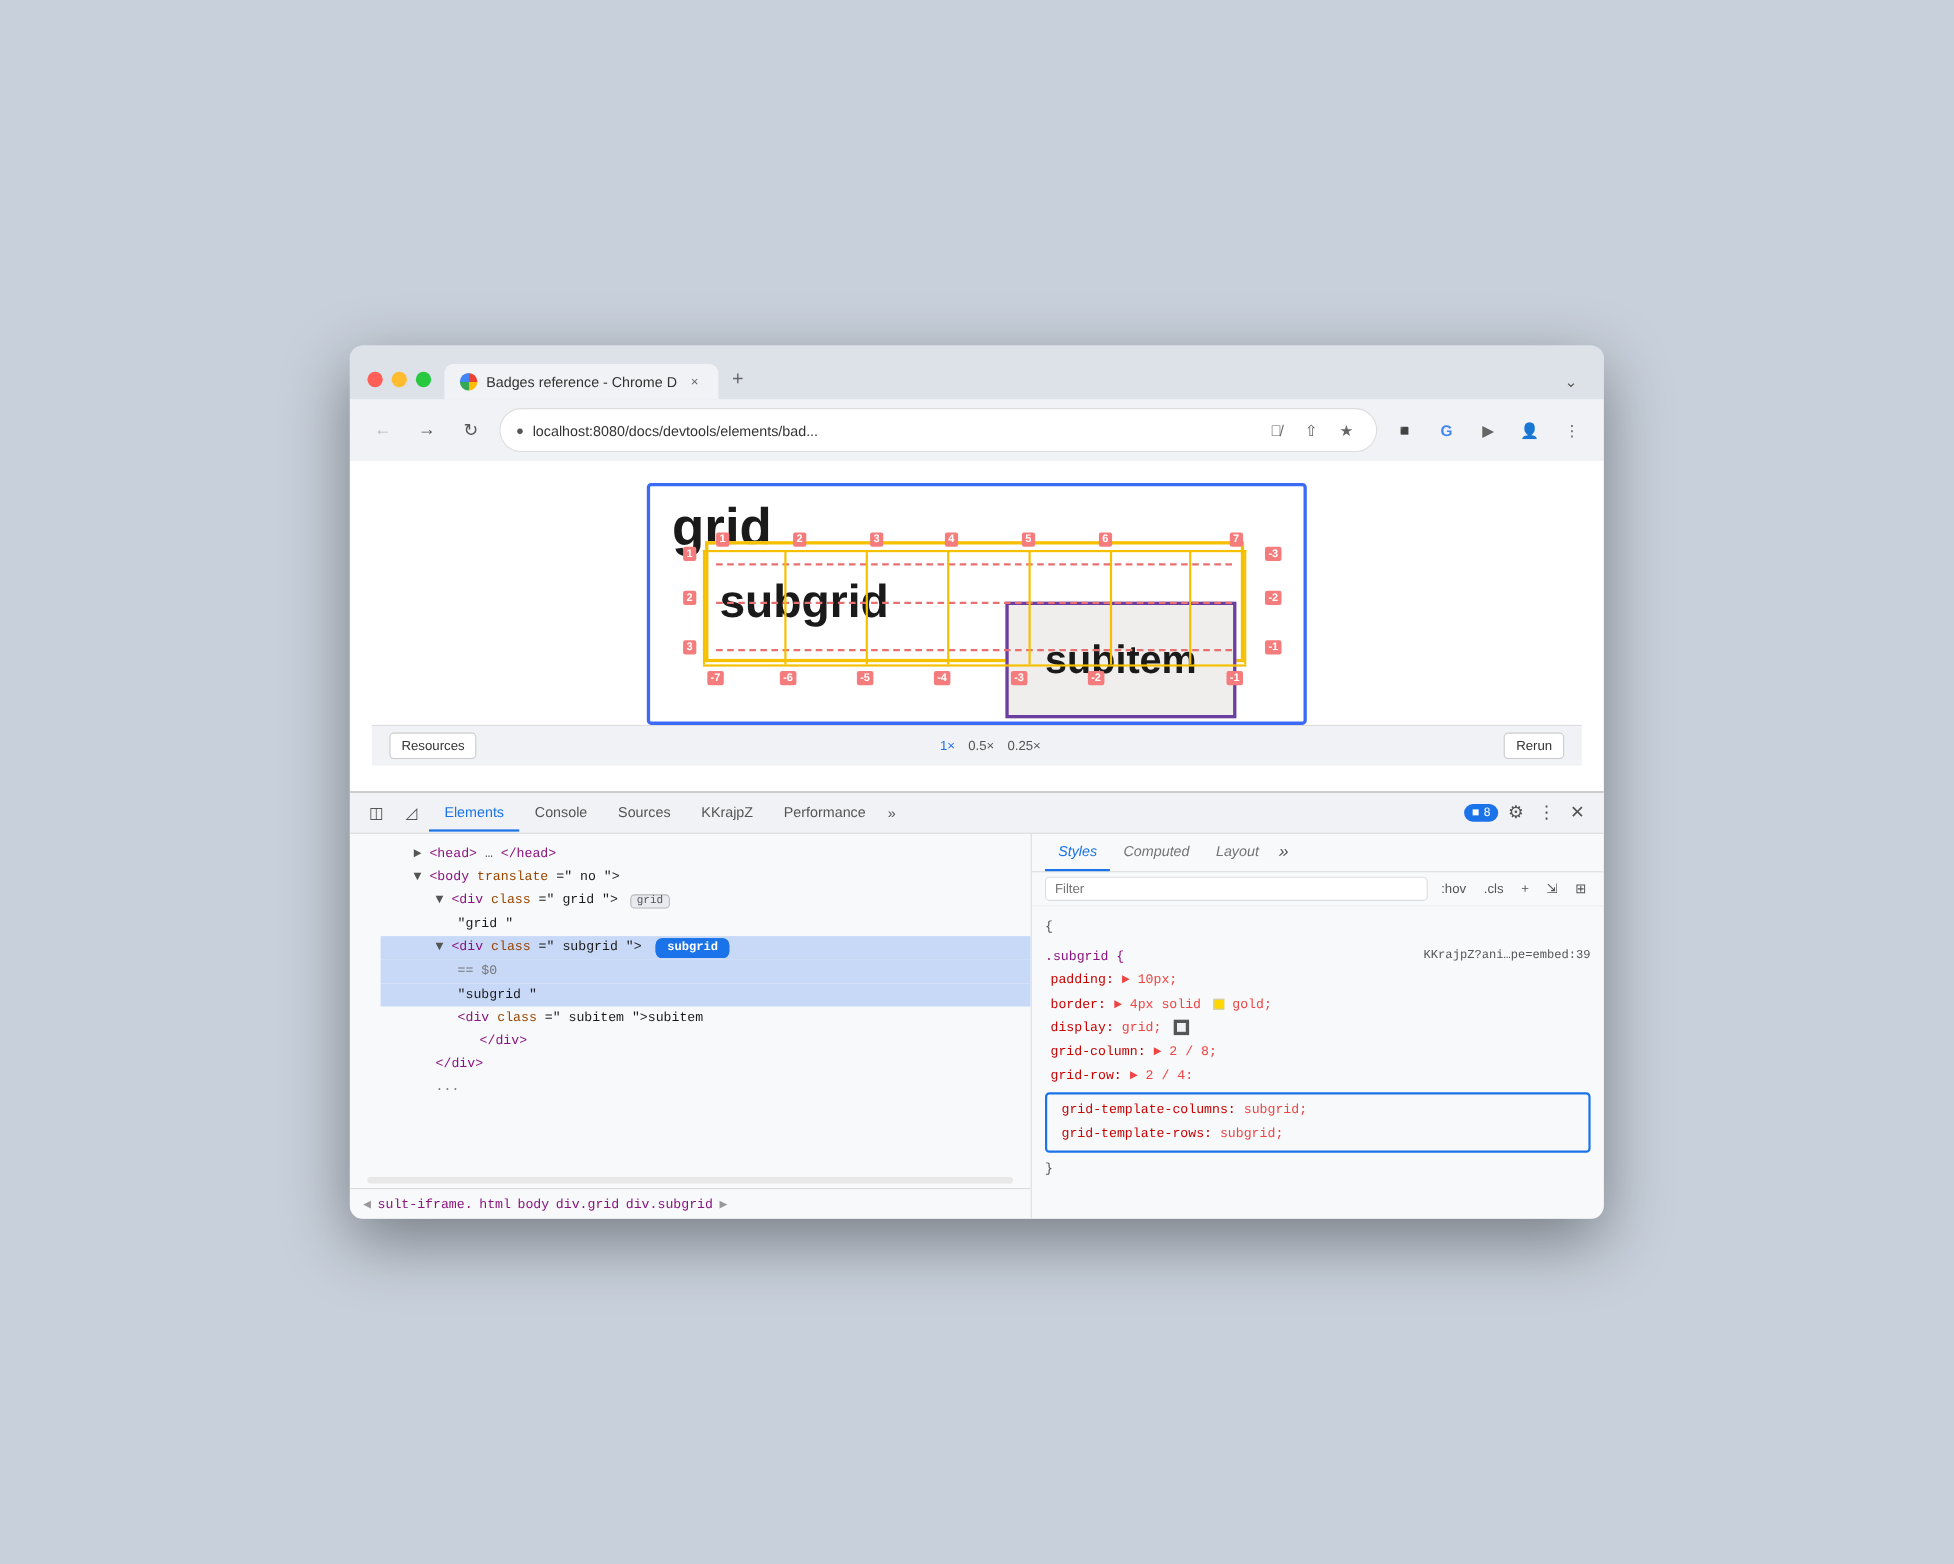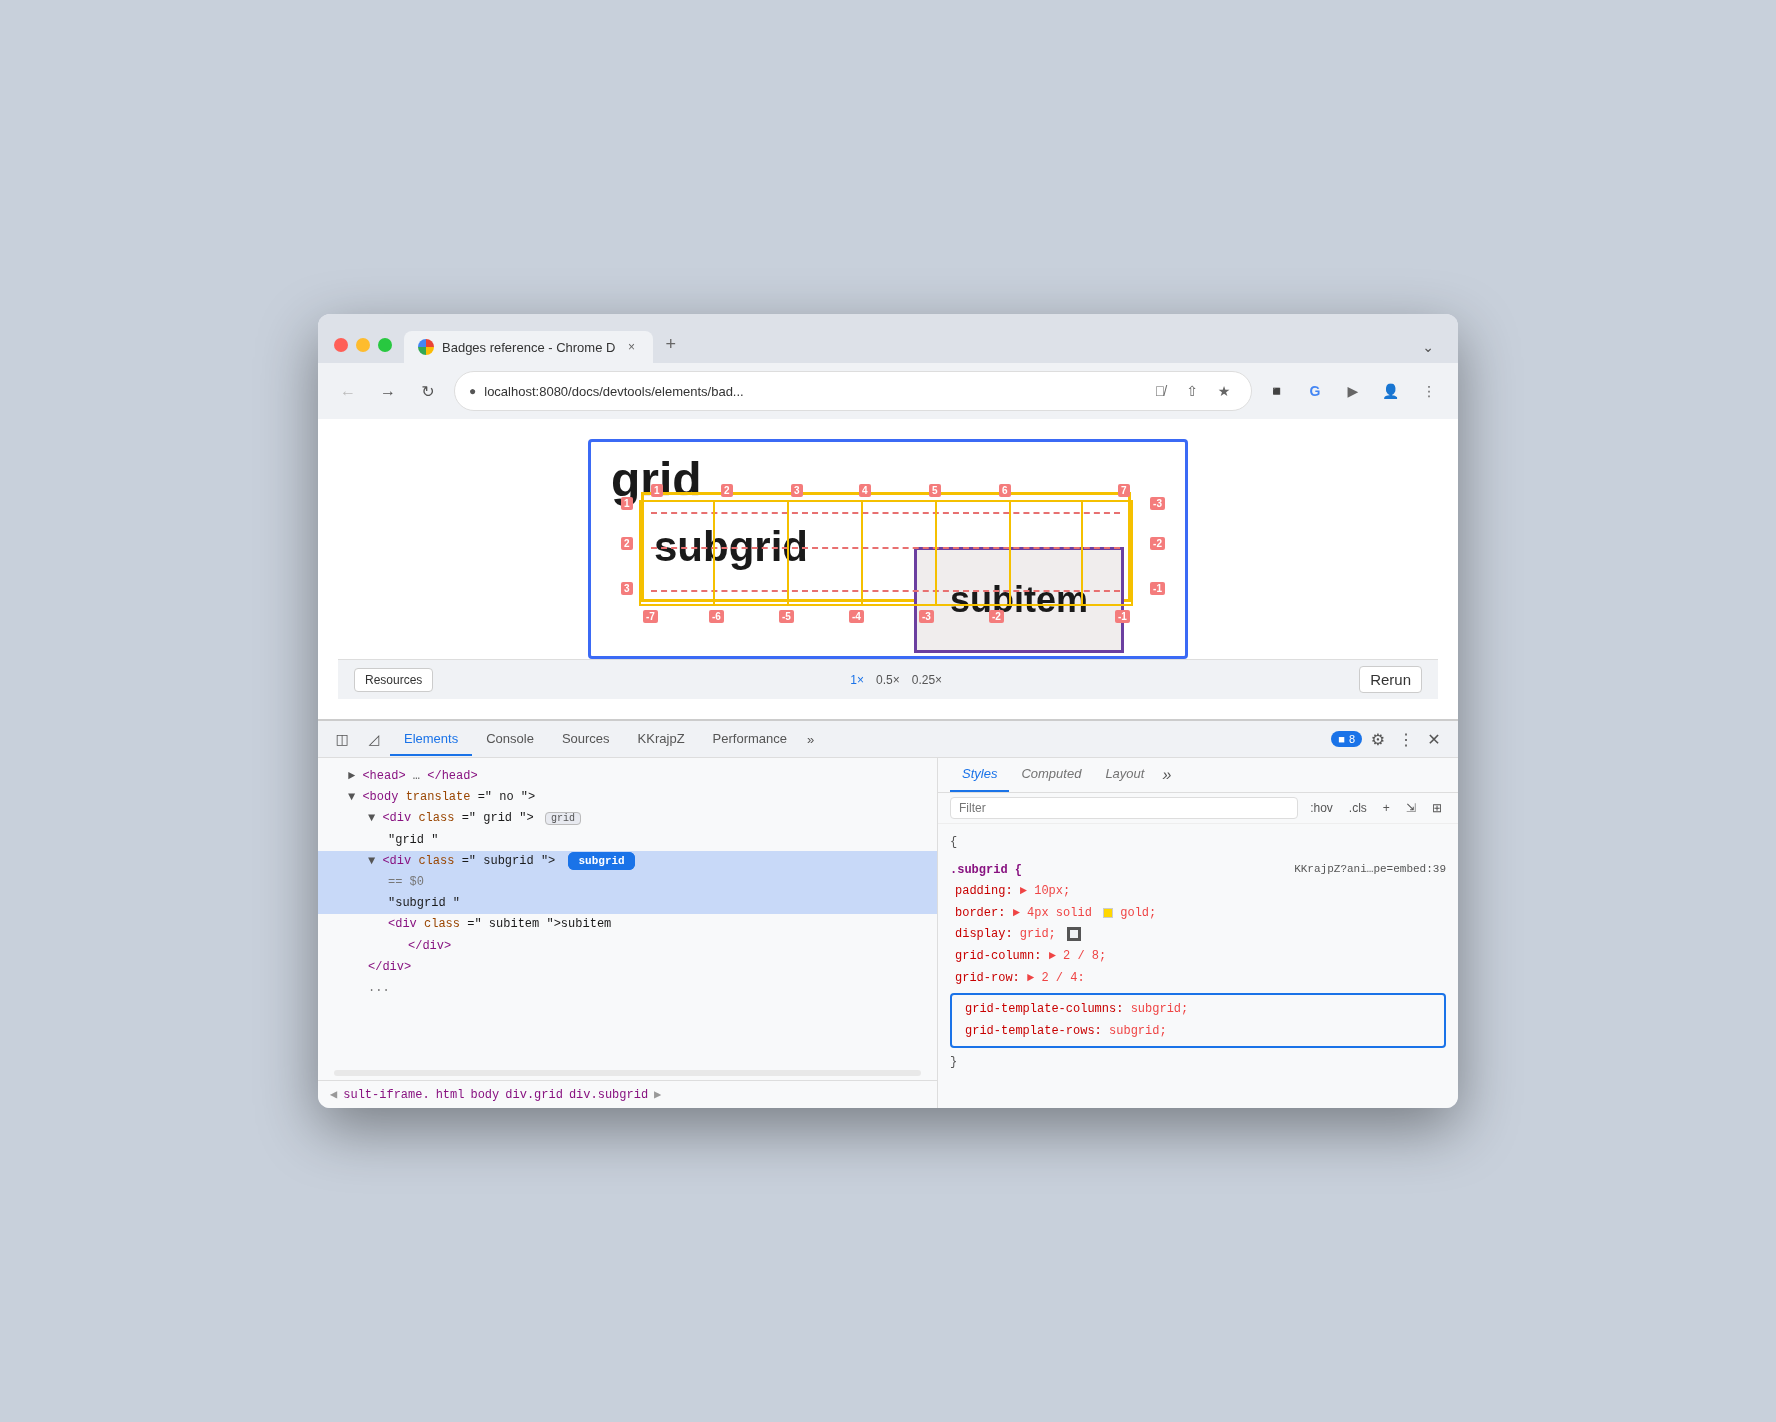--- a/index.html
+++ b/index.html
@@ -218,21 +218,21 @@
       font-size: 12px;
       color: #555;
     }
     .zoom-opt { cursor: pointer; }
     .zoom-opt.active { color: #1a73e8; }
     .rerun-btn {
       background: #fff;
       border: 1px solid #ccc;
       border-radius: 4px;
       padding: 4px 10px;
-      font-size: 15px;
+      font-size: 12px;
       color: #333;
       cursor: pointer;
     }
     
     .devtools {
       background: #f8f9fa;
       border-top: 2px solid #ccc;
     }
     .devtools-tabs {
       display: flex;
@@ -290,20 +290,21 @@
       overflow: auto;
       padding: 8px 0;
       font-family: 'Courier New', monospace;
       font-size: 12px;
       line-height: 1.6;
     }
     .elem-line {
       padding: 1px 16px;
       white-space: nowrap;
       color: #1a1a1a;
+      margin-left: 28px;
     }
     .elem-line.selected {
       background: #c8d9f8;
     }
     .elem-line .tag { color: #881280; }
     .elem-line .attr-name { color: #994500; }
     .elem-line .attr-val { color: #1a1a1a; }
     .elem-line .string { color: #1a1a1a; }
     .elem-line .badge {
       background: #e8eaf0;
@@ -397,21 +398,21 @@
       flex: 1;
       overflow: auto;
       padding: 8px 12px;
       font-family: 'Courier New', monospace;
       font-size: 12px;
       line-height: 1.8;
     }
     .css-rule {
       margin-bottom: 8px;
     }
-    .css-selector { color: #881280; font-weight: bold; }
+    .css-selector { color: #881280; font-weight: normal; }
     .css-source { color: #555; float: right; font-size: 11px; }
     .css-prop { color: #c80000; margin-left: 5px; }
     .css-val { color: #ef4444; }
     .css-gold-box {
       display: inline-block;
       width: 10px; height: 10px;
       background: gold;
       border: 1px solid #ccc;
       margin-left: 4px;
       vertical-align: middle;

